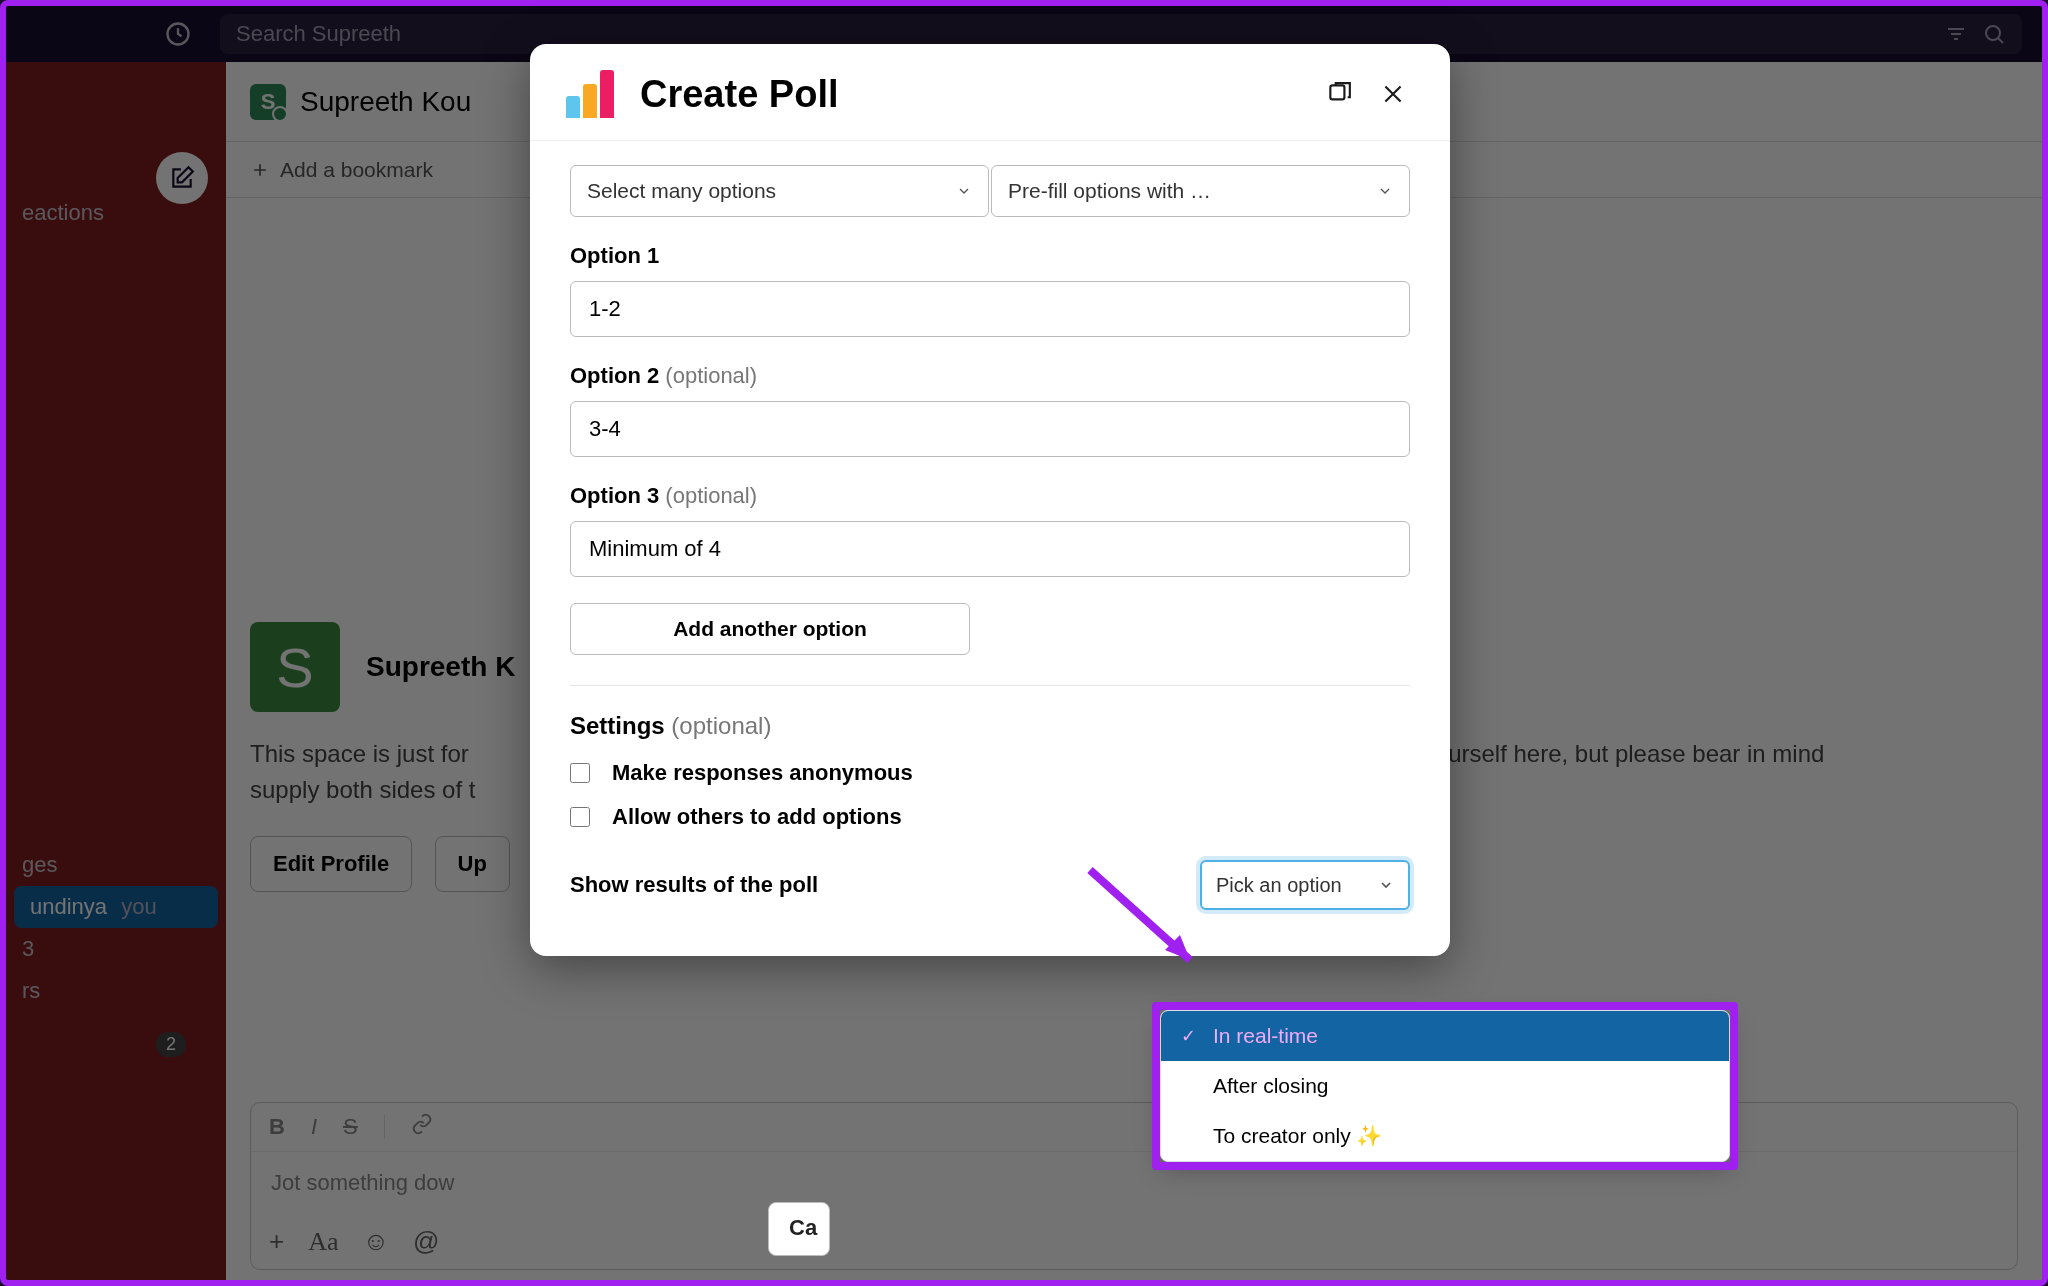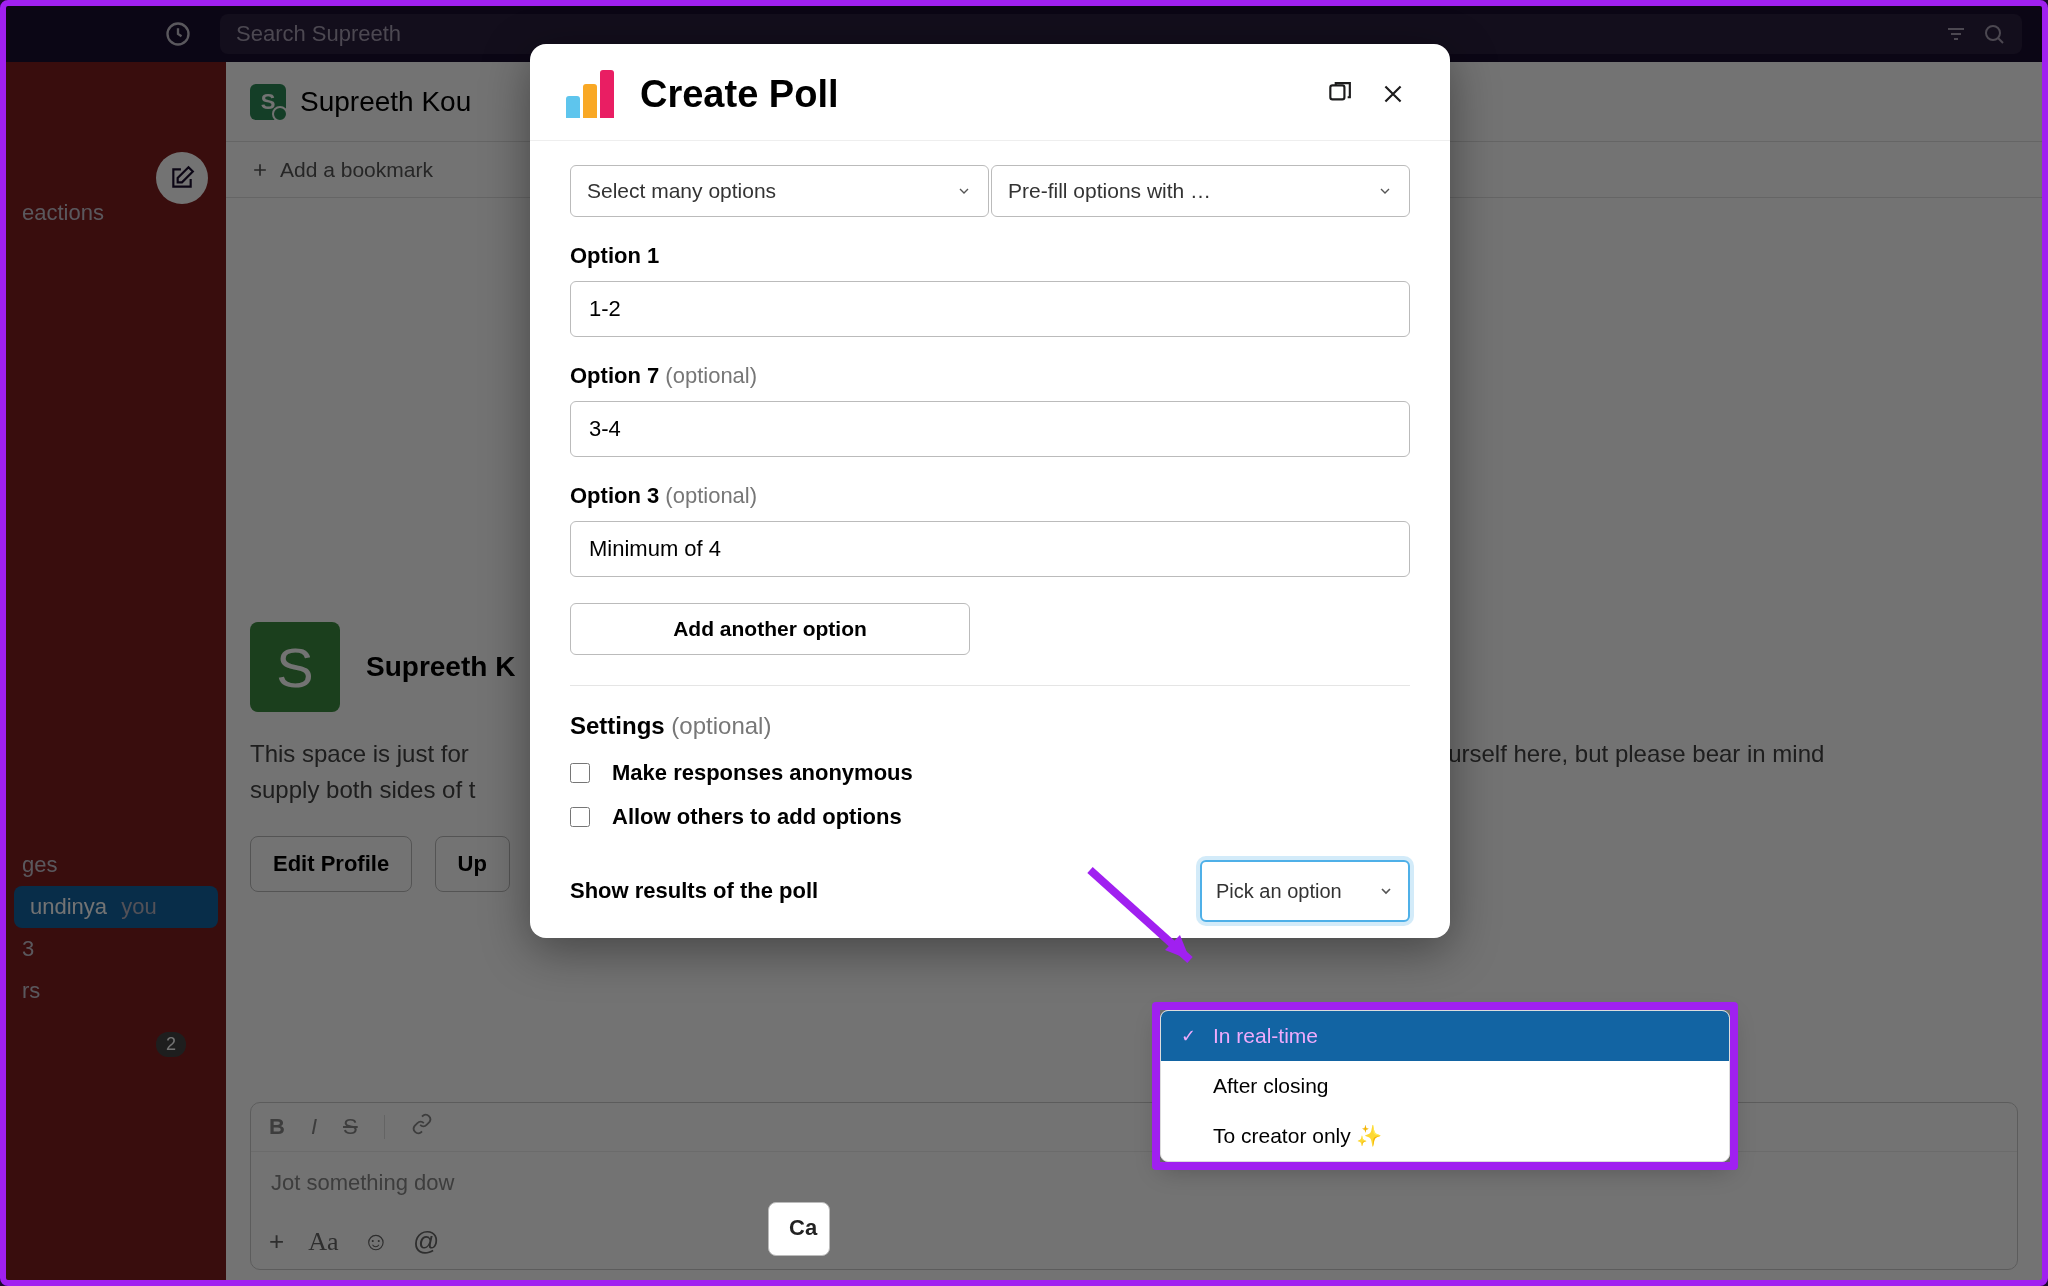--- a/index.html
+++ b/index.html
@@ -45,21 +45,21 @@
 .btn-outline { display: inline-block; padding: 14px 22px; border: 1px solid #bbb; border-radius: 8px; font-size: 22px; font-weight: 700; margin-right: 18px; background: #fff; }
 
 
 .composer { position: absolute; bottom: 10px; left: 24px; right: 24px; border: 1px solid #ccc; border-radius: 10px; background: #fff; }
 .fmt-row { display: flex; align-items: center; padding: 10px 18px; gap: 26px; color: #888; font-size: 22px; border-bottom: 1px solid #eee; }
 .fmt-row .sep { width: 1px; height: 24px; background: #ddd; }
 .composer-body { padding: 18px 20px; color: #888; font-size: 22px; }
 .action-row { display: flex; align-items: center; padding: 12px 18px; gap: 24px; color: #666; font-size: 26px; }
 
 
-.modal { position: absolute; top: 44px; left: 530px; width: 920px; background: #fff; border-radius: 16px; z-index: 100; box-shadow: 0 12px 48px rgba(0,0,0,0.4); padding-bottom: 16px; }
+.modal { position: absolute; top: 44px; left: 530px; width: 920px; background: #fff; border-radius: 16px; z-index: 100; box-shadow: 0 12px 48px rgba(0,0,0,0.4); padding-bottom: 46px; }
 .modal-head { display: flex; align-items: center; padding: 26px 36px 22px 36px; border-bottom: 1px solid #eee; }
 .poll-logo { width: 48px; height: 48px; margin-right: 26px; display: flex; align-items: flex-end; gap: 3px; }
 .poll-logo span { display: block; width: 14px; border-radius: 3px 3px 0 0; }
 .poll-logo .b1 { height: 22px; background: #5ec5ed; }
 .poll-logo .b2 { height: 34px; background: #f9a825; }
 .poll-logo .b3 { height: 48px; background: #e91e63; }
 .modal-head h1 { font-size: 38px; font-weight: 900; flex: 1; }
 .head-btn { width: 42px; height: 42px; display: flex; align-items: center; justify-content: center; margin-left: 12px; cursor: pointer; }
 .head-btn svg { stroke: #1d1c1d; stroke-width: 2; fill: none; }
 
@@ -75,21 +75,21 @@
 .add-btn { width: 400px; height: 52px; border: 1px solid #bbb; border-radius: 6px; background: #fff; font-size: 21px; font-weight: 700; display: flex; align-items: center; justify-content: center; margin-bottom: 30px; }
 .hr { height: 1px; background: #e5e5e5; margin-bottom: 26px; }
 
 .settings-label { font-size: 24px; font-weight: 800; margin-bottom: 20px; }
 .settings-label .muted { font-weight: 400; color: #777; }
 .check-row { display: flex; align-items: center; margin-bottom: 18px; font-size: 22px; font-weight: 700; }
 .check-row input { width: 20px; height: 20px; margin-right: 22px; }
 
 .results-row { display: flex; align-items: center; justify-content: space-between; margin-top: 30px; }
 .results-row .lbl { font-size: 22px; font-weight: 800; }
-.pick-select { width: 210px; height: 62px; border: 2px solid #4fb0e8; border-radius: 6px; display: flex; align-items: center; justify-content: space-between; padding: 0 14px; font-size: 20px; color: #333; box-shadow: 0 0 0 4px rgba(79,176,232,0.25); background: #fff; }
+.pick-select { width: 210px; height: 50px; border: 2px solid #4fb0e8; border-radius: 6px; display: flex; align-items: center; justify-content: space-between; padding: 0 14px; font-size: 20px; color: #333; box-shadow: 0 0 0 4px rgba(79,176,232,0.25); background: #fff; }
 .pick-select svg { stroke: #555; stroke-width: 2.5; fill: none; }
 
 
 .dropdown { position: absolute; top: 1010px; left: 1160px; width: 570px; background: #fff; border: 1px solid #ddd; border-radius: 8px; z-index: 300; box-shadow: 0 8px 24px rgba(0,0,0,0.25); overflow: hidden; }
 .dropdown-border { position: absolute; top: 1002px; left: 1152px; width: 586px; height: 168px; border: 8px solid #a020f0; z-index: 310; border-radius: 4px; pointer-events: none; }
 .dd-item { height: 50px; display: flex; align-items: center; padding: 0 22px 0 52px; font-size: 21px; position: relative; cursor: pointer; }
 .dd-item.sel { background: #1264a3; color: #f0abfc; }
 .dd-item.sel::before { content: '✓'; position: absolute; left: 20px; font-size: 18px; }
 
 
@@ -235,21 +235,21 @@
           </svg>
       </div>
     </div>
 
     <div class="opt-label">
       <span>Option 1</span> <span class="muted"></span>
     </div>
     <input class="text-in" value="1-2" style="">
 
     <div class="opt-label">
-      <span>Option 7</span> <span class="muted">(optional)</span>
+      <span>Option 2</span> <span class="muted">(optional)</span>
     </div>
     <input class="text-in" value="3-4" style="">
 
     <div class="opt-label">
       <span>Option 3</span> <span class="muted">(optional)</span>
     </div>
     <input class="text-in" value="Minimum of 4" style="">
 
     <div class="add-btn">Add another option</div>
     <div class="hr"></div>

